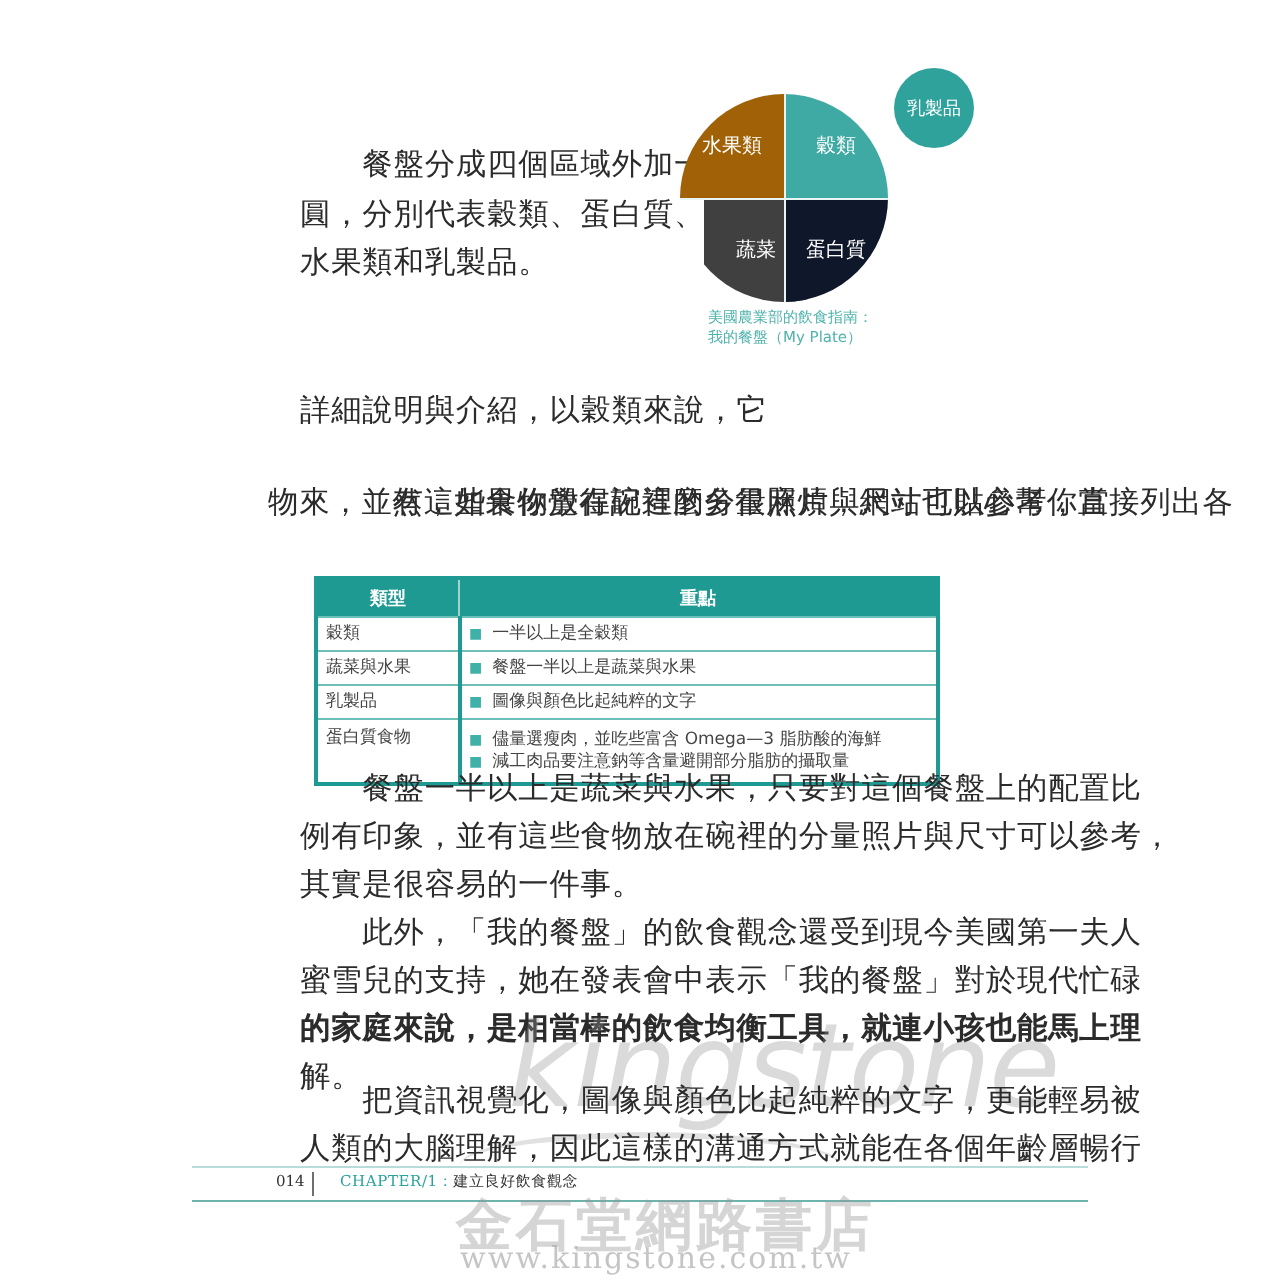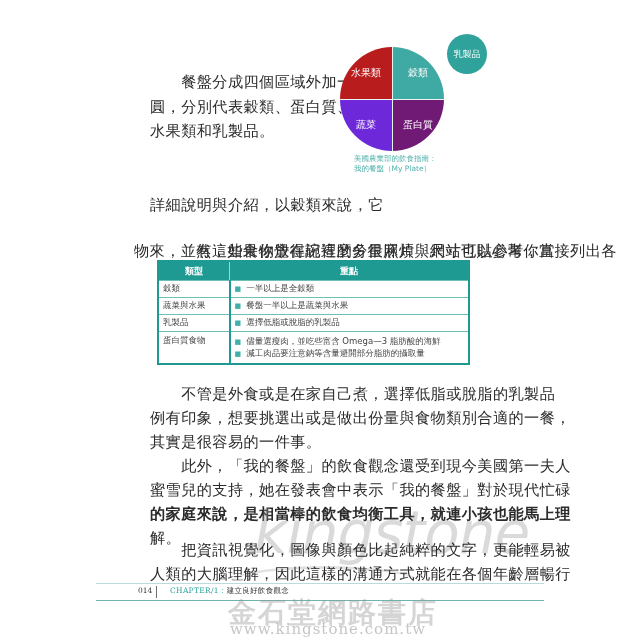--- a/index.html
+++ b/index.html
@@ -6,32 +6,32 @@
   body { width: 640px; height: 640px; position: relative; overflow: hidden;
          font-family: "DejaVu Serif", "Liberation Serif", serif; color: #2a2a2a; }
   .page { position: absolute; left: 0; top: 0; width: 640px; height: 640px; }
 
   .p { position: absolute; font-size: 15.2px; line-height: 22.5px; letter-spacing: 0.4px; white-space: nowrap; color: #2b2b2b; }
 
   
   .plate { position: absolute; left: 340px; top: 47px; width: 104px; height: 104px; border-radius: 50%; overflow: hidden; }
   .q { position: absolute; width: 52px; height: 52px; display: flex; align-items: center; justify-content: center;
        font-family: "DejaVu Sans", sans-serif; font-size: 10px; color: #ffffff; }
-  .q-fruit { left: 0; top: 0; background: #b91c1c; }
+  .q-fruit { left: 0; top: 0; background: #a16207; }
   .q-grain { left: 52px; top: 0; background: #3fa9a3; }
-  .q-veg { left: 0; top: 52px; background: #6d28d9; }
-  .q-protein { left: 52px; top: 52px; background: #701a75; }
+  .q-veg { left: 12px; top: 52px; background: #404040; }
+  .q-protein { left: 52px; top: 52px; background: #0f172a; }
   .plate-vline { position: absolute; left: 51.5px; top: 0; width: 1px; height: 104px; background: #e8f5f4; }
   .plate-hline { position: absolute; left: 0; top: 51.5px; width: 104px; height: 1px; background: #e8f5f4; }
   .dairy { position: absolute; left: 447px; top: 34px; width: 40px; height: 40px; border-radius: 50%; background: #2fa29c;
            display: flex; align-items: center; justify-content: center; font-family: "DejaVu Sans", sans-serif; font-size: 9px; color: #ffffff; }
   .caption { position: absolute; left: 354px; top: 154px; font-family: "DejaVu Sans", sans-serif; font-size: 7.5px; line-height: 10px; color: #4fb3ac; white-space: nowrap; }
 
   
-  .tbl { position: absolute; left: 157px; top: 260px; width: 313px; border: 2px solid #1f9a93; border-collapse: collapse;
+  .tbl { position: absolute; left: 157px; top: 288px; width: 313px; border: 2px solid #1f9a93; border-collapse: collapse;
          font-family: "DejaVu Sans", sans-serif; font-size: 8.5px; color: #444; }
   .tbl th { background: #1f9a93; color: #ffffff; font-weight: bold; height: 16px; font-size: 9px; }
   .tbl th.c1 { width: 68px; border-right: 1px solid #9fd6d2; }
   .tbl td { border-top: 1px solid #6fbfb9; padding: 0 4px; height: 16px; vertical-align: middle; }
   .tbl td.c1 { border-right: 2px solid #1f9a93; }
   .bul { color: #3fb1a9; margin-right: 5px; font-size: 7px; }
   .line2 { display: block; line-height: 11px; }
 
   
   .footer-top { position: absolute; left: 96px; top: 583px; width: 448px; height: 1px; background: #b7dcd9; }
@@ -87,34 +87,34 @@
       <tr>
         <td class="c1">穀類</td>
         <td><span class="bul">■</span><span>一半以上是全穀類</span></td>
       </tr>
       <tr>
         <td class="c1">蔬菜與水果</td>
         <td><span class="bul">■</span><span>餐盤一半以上是蔬菜與水果</span></td>
       </tr>
       <tr>
         <td class="c1">乳製品</td>
-        <td><span class="bul">■</span><span>選擇低脂或脫脂的乳製品</span></td>
+        <td><span class="bul">■</span><span>圖像與顏色比起純粹的文字</span></td>
       </tr>
       <tr>
         <td class="c1" style="vertical-align:top; padding-top:3px; height:28px;">蛋白質食物</td>
         <td style="padding-top:3px; padding-bottom:3px;">
           <span class="line2"><span class="bul">■</span><span>儘量選瘦肉，並吃些富含 Omega—3 脂肪酸的海鮮</span></span>
           <span class="line2"><span class="bul">■</span><span>減工肉品要注意鈉等含量避開部分脂肪的攝取量</span></span>
         </td>
       </tr>
     </tbody>
   </table>
 
-  <div class="p" style="left:150px; top:383px;">　　不管是外食或是在家自己煮，選擇低脂或脫脂的乳製品</div>
-  <div class="p" style="left:150px; top:407px;">例有印象，想要挑選出或是做出份量與食物類別合適的一餐，</div>
+  <div class="p" style="left:150px; top:383px;">　　餐盤一半以上是蔬菜與水果，只要對這個餐盤上的配置比</div>
+  <div class="p" style="left:150px; top:407px;">例有印象，並有這些食物放在碗裡的分量照片與尺寸可以參考，</div>
   <div class="p" style="left:150px; top:431px;">其實是很容易的一件事。</div>
   <div class="p" style="left:150px; top:455px;">　　此外，「我的餐盤」的飲食觀念還受到現今美國第一夫人</div>
   <div class="p" style="left:150px; top:479px;">蜜雪兒的支持，她在發表會中表示「我的餐盤」對於現代忙碌</div>
   <div class="p" style="left:150px; top:503px;font-weight:bold;">的家庭來說，是相當棒的飲食均衡工具，就連小孩也能馬上理</div>
   <div class="p" style="left:150px; top:527px;">解。</div>
 
   <div class="wm-en">kingstone</div>
   <div class="wm-swoosh"></div>
 
   <div class="p" style="left:150px; top:539px;">　　把資訊視覺化，圖像與顏色比起純粹的文字，更能輕易被</div>

